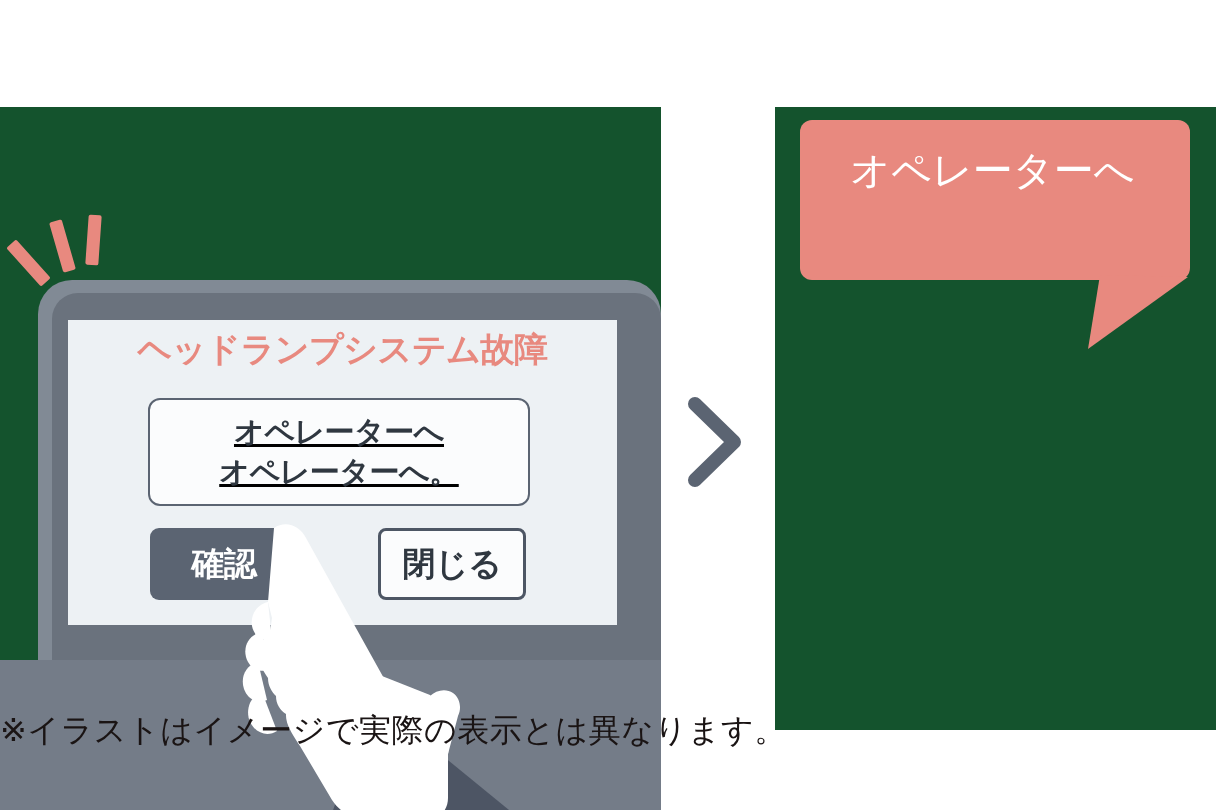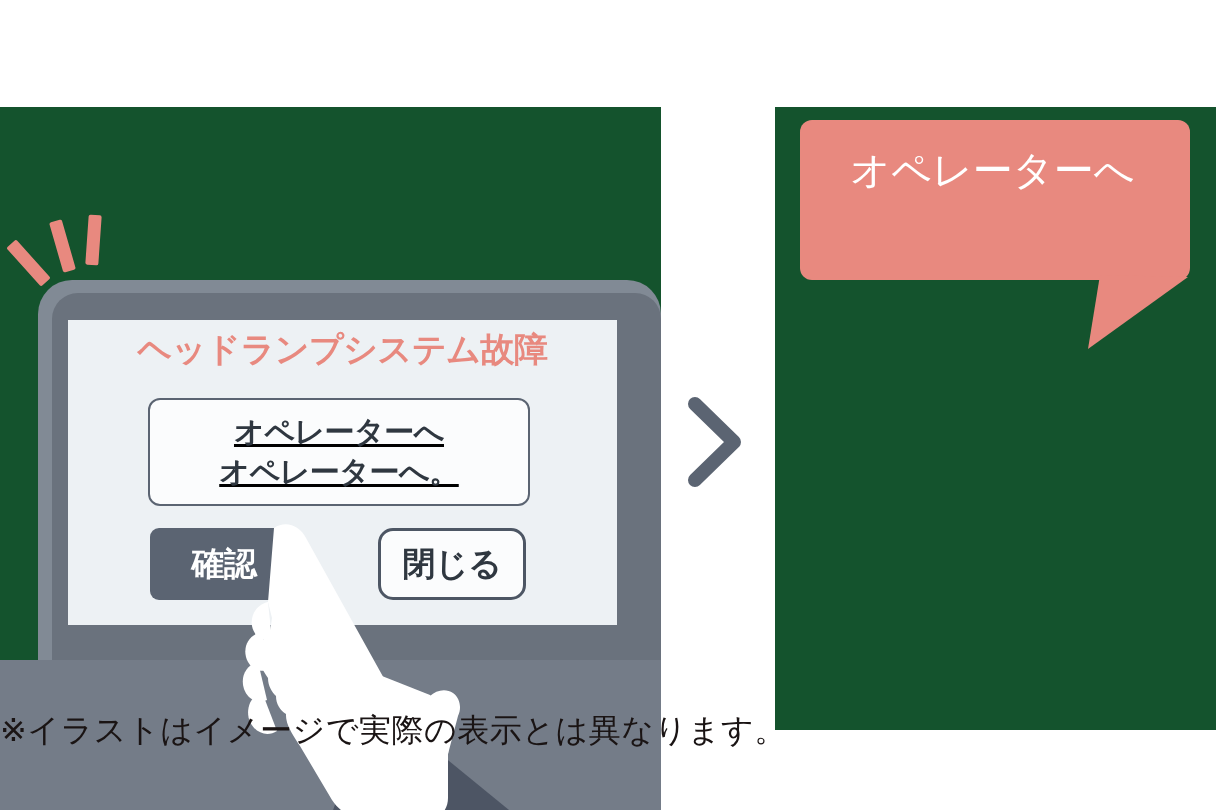--- a/index.html
+++ b/index.html
@@ -147,21 +147,21 @@
   }
 
   #close-button {
     position: absolute;
     left: 378px;
     top: 421px;
     width: 148px;
     height: 72px;
     background: #fbfcfd;
     border: 3px solid #4d5664;
-    border-radius: 15px;
+    border-radius: 8px;
     box-sizing: border-box;
     display: flex;
     align-items: center;
     justify-content: center;
   }
   #close-button-label {
     color: #2f3740;
     font-size: 33px;
     font-weight: bold;
     letter-spacing: -0.5px;

